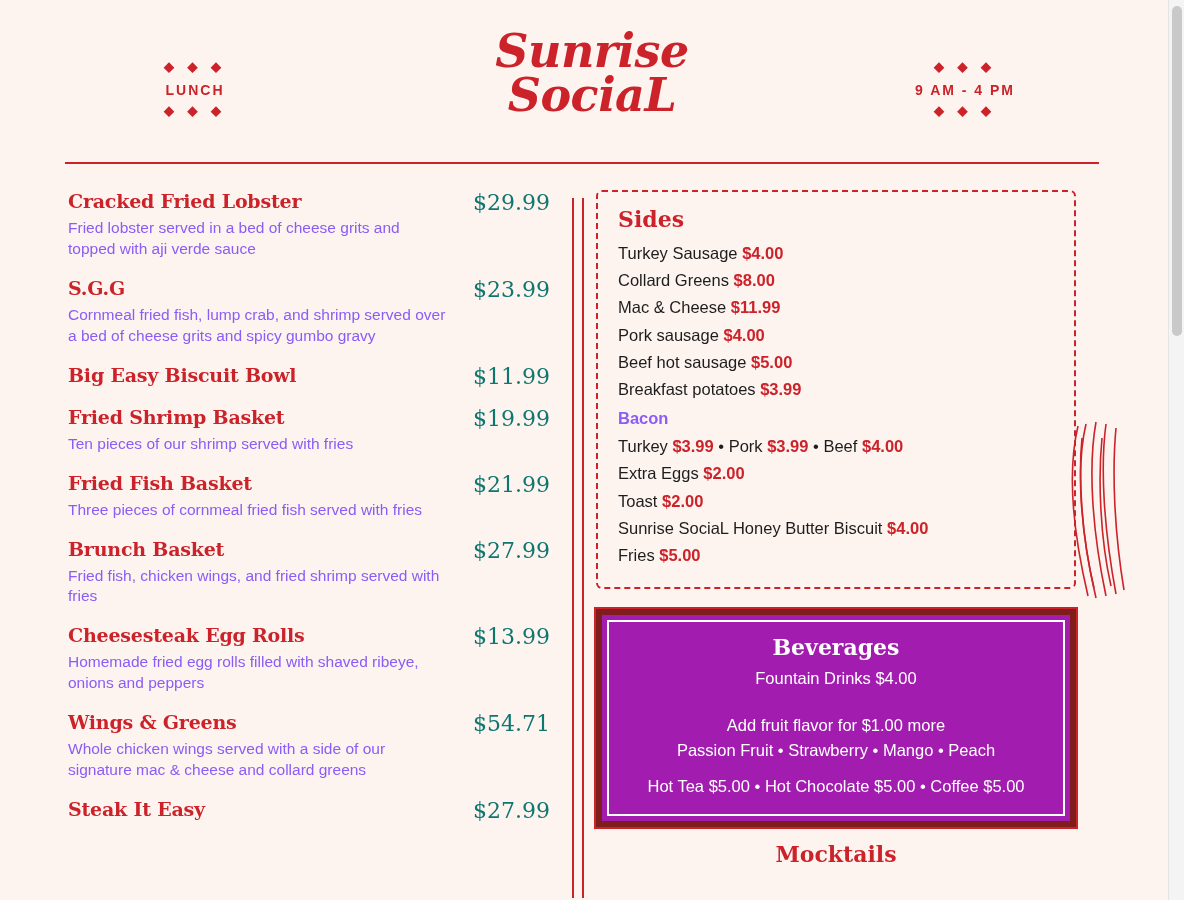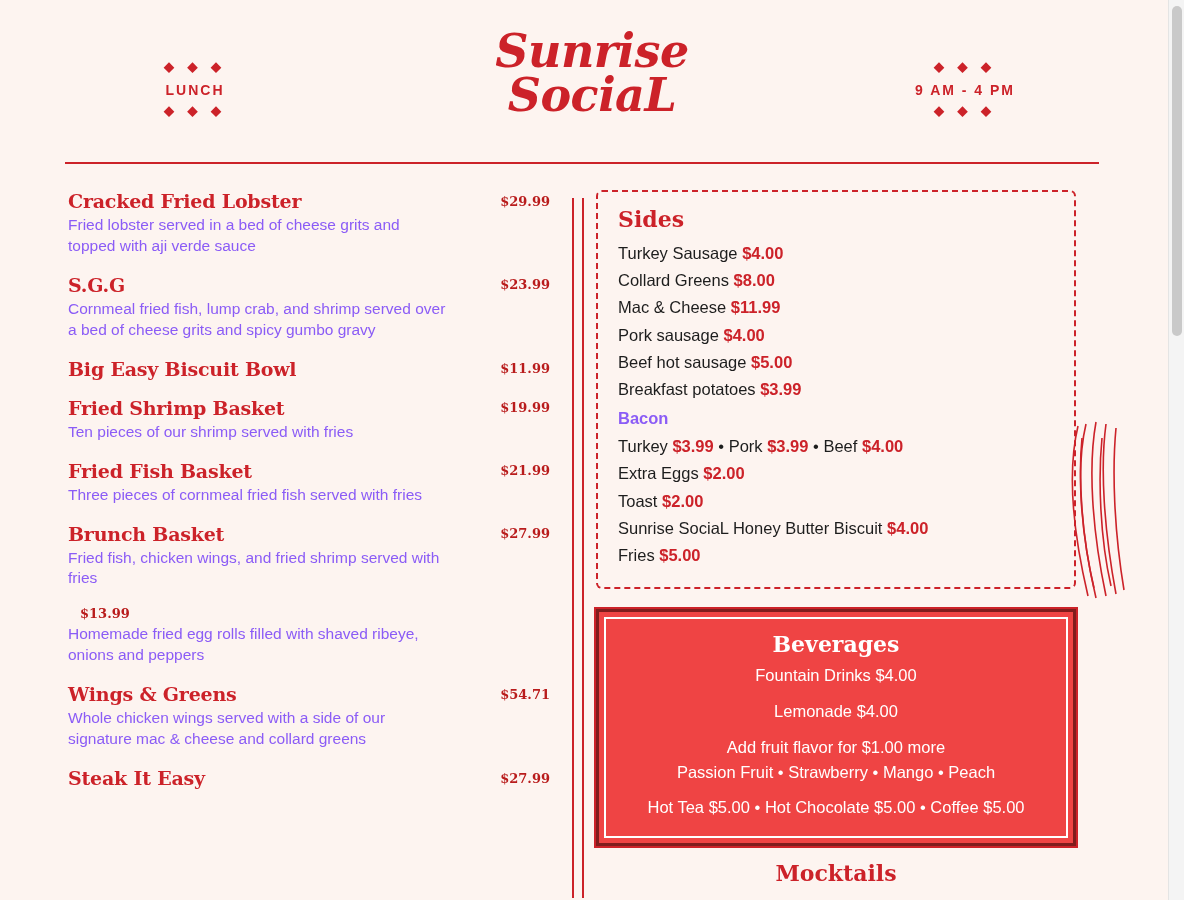--- a/index.html
+++ b/index.html
@@ -102,35 +102,35 @@
   .divider .d2 { left: 22px; }
   .col-right {
     width: 500px;
     padding-right: 20px;
   }
 
   
   .item { margin-bottom: 17px; }
   .item-head {
     display: flex;
-    align-items: center;
+    align-items: flex-start;
     justify-content: space-between;
   }
   .item-name {
     font-family: "DejaVu Serif", serif;
     font-weight: 700;
     font-size: 19px;
     color: #cc2229;
     letter-spacing: -0.2px;
   }
   .item-price {
     font-family: "DejaVu Serif", serif;
-    font-weight: 700;
-    font-size: 13px;
-    color: #b91c1c;
+    font-weight: 400;
+    font-size: 22px;
+    color: #0f766e;
     white-space: nowrap;
     padding-left: 12px;
   }
   .item-desc {
     margin-top: 3px;
     font-size: 15.5px;
     line-height: 1.35;
     color: #8b5cf6;
     max-width: 380px;
   }
@@ -168,22 +168,22 @@
     position: absolute;
     right: -62px;
     bottom: -16px;
     width: 70px;
     height: 185px;
   }
 
   
   .bev-box {
     margin-top: 20px;
-    background: #ef4444;
-    border: 3px solid #7f1d1d;
+    background: #a21caf;
+    border: 6px solid #7f1d1d;
     outline: 2px solid #cc2229;
     padding: 5px;
   }
   .bev-inner {
     border: 2px solid #ffffff;
     padding: 12px 16px 16px;
     text-align: center;
     color: #ffffff;
   }
   .bev-title {
@@ -282,20 +282,21 @@
       <div class="item">
         <div class="item-head">
           <span class="item-name">Brunch Basket</span>
           <span class="item-price">$27.99</span>
         </div>
         <div class="item-desc">Fried fish, chicken wings, and fried shrimp served with fries</div>
       </div>
 
       <div class="item">
         <div class="item-head">
+          <span class="item-name">Cheesesteak Egg Rolls</span>
           <span class="item-price">$13.99</span>
         </div>
         <div class="item-desc">Homemade fried egg rolls filled with shaved ribeye, onions and peppers</div>
       </div>
 
       <div class="item">
         <div class="item-head">
           <span class="item-name">Wings &amp; Greens</span>
           <span class="item-price">$54.71</span>
         </div>
@@ -373,23 +374,20 @@
         </svg>
       </div>
 
       <div class="bev-box">
         <div class="bev-inner">
           <div class="bev-title">Beverages</div>
           <div class="bev-line">
             <span>Fountain Drinks </span><span class="b">$4.00</span>
           </div>
           <div class="bev-gap"></div>
-          <div class="bev-line">
-            <span>Lemonade </span><span class="b">$4.00</span>
-          </div>
           <div class="bev-gap"></div>
           <div class="bev-line">
             <span>Add fruit flavor for </span><span class="b">$1.00</span><span> more</span>
           </div>
           <div class="bev-line">Passion Fruit • Strawberry • Mango • Peach</div>
           <div class="bev-gap"></div>
           <div class="bev-line">
             <span>Hot Tea </span><span class="b">$5.00</span><span> • </span><span>Hot Chocolate </span><span class="b">$5.00</span><span> • </span><span>Coffee </span><span class="b">$5.00</span>
           </div>
         </div>

